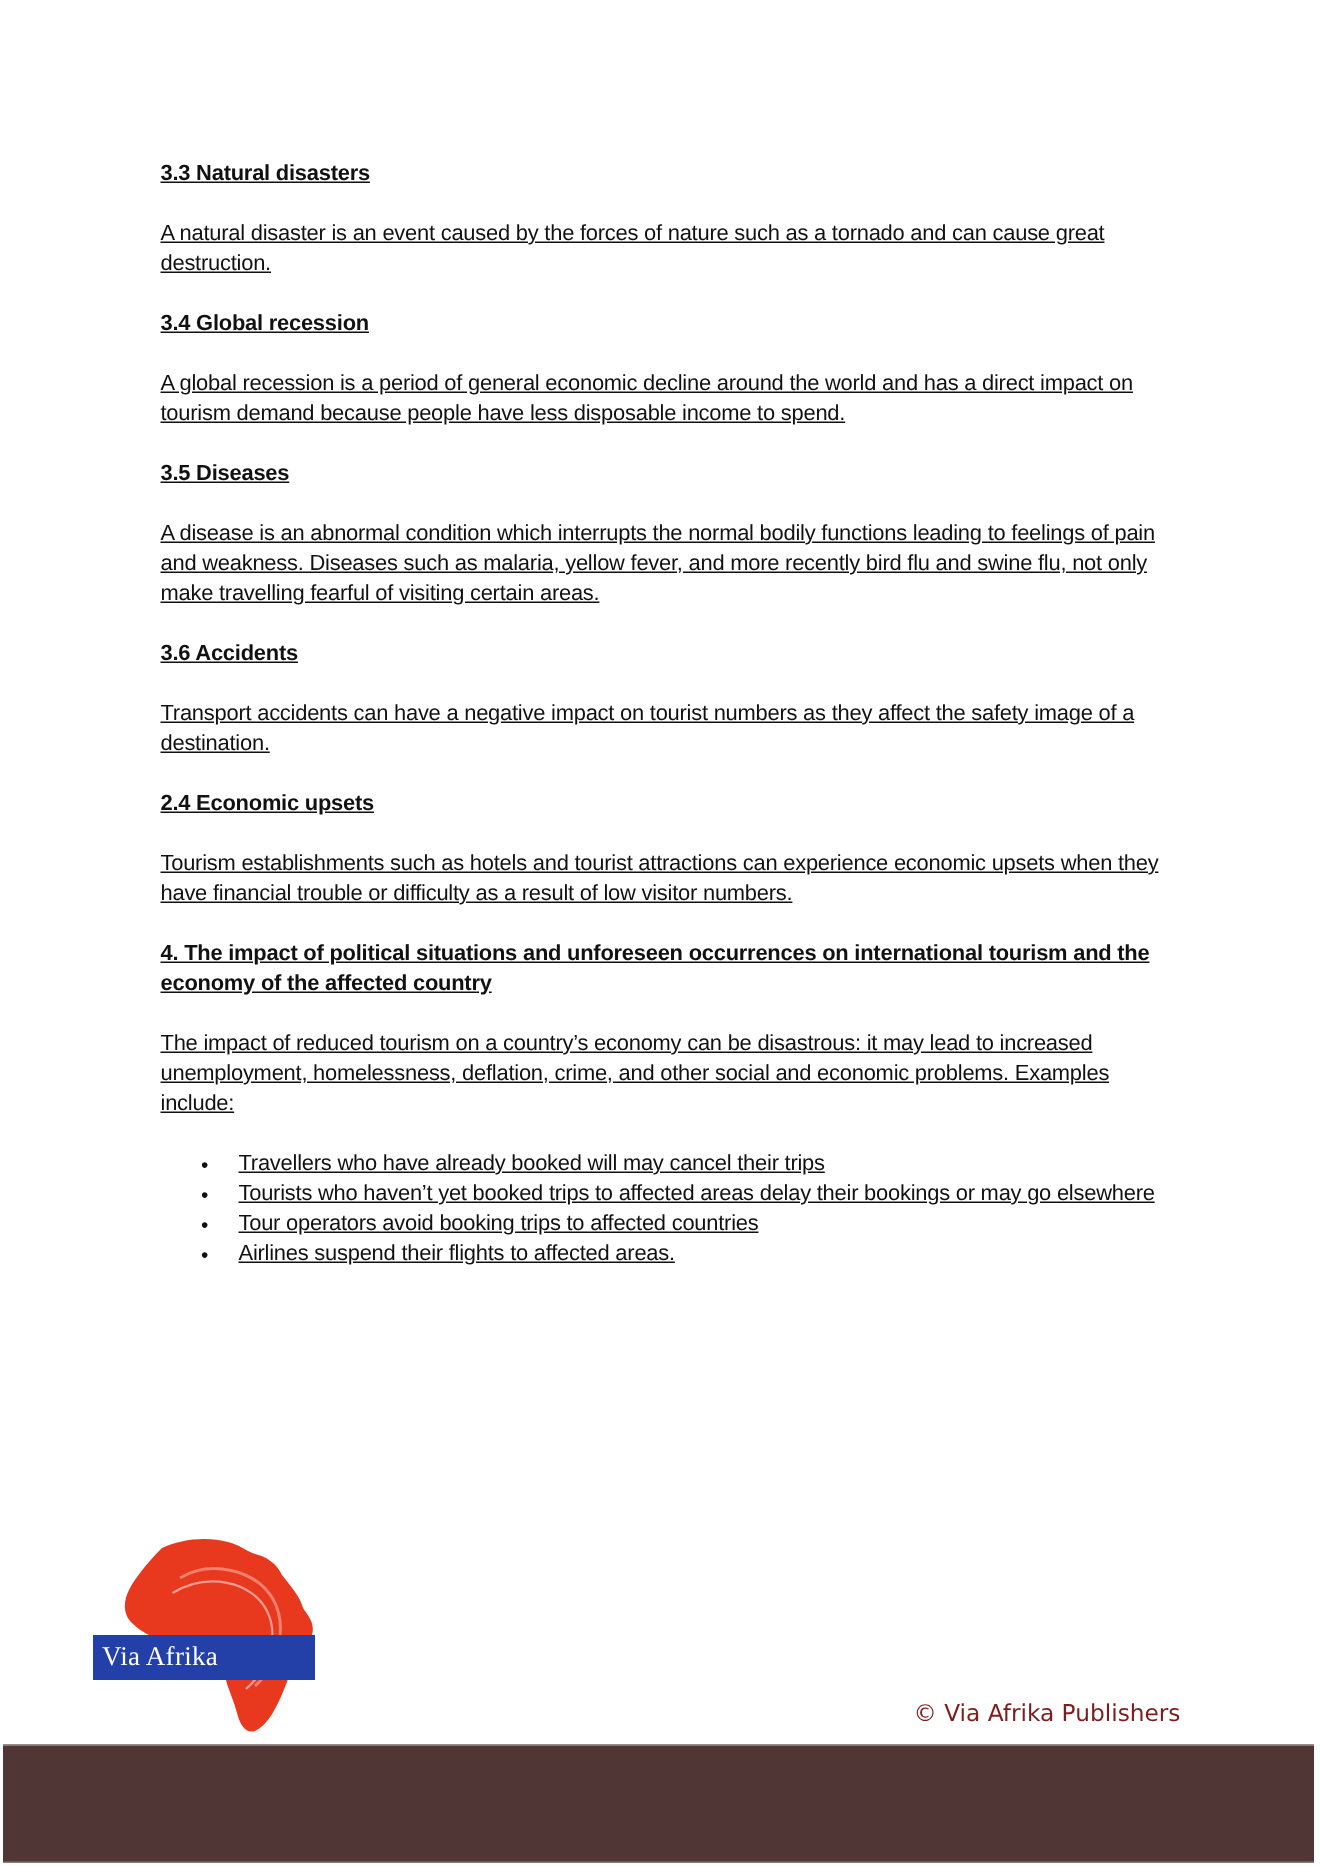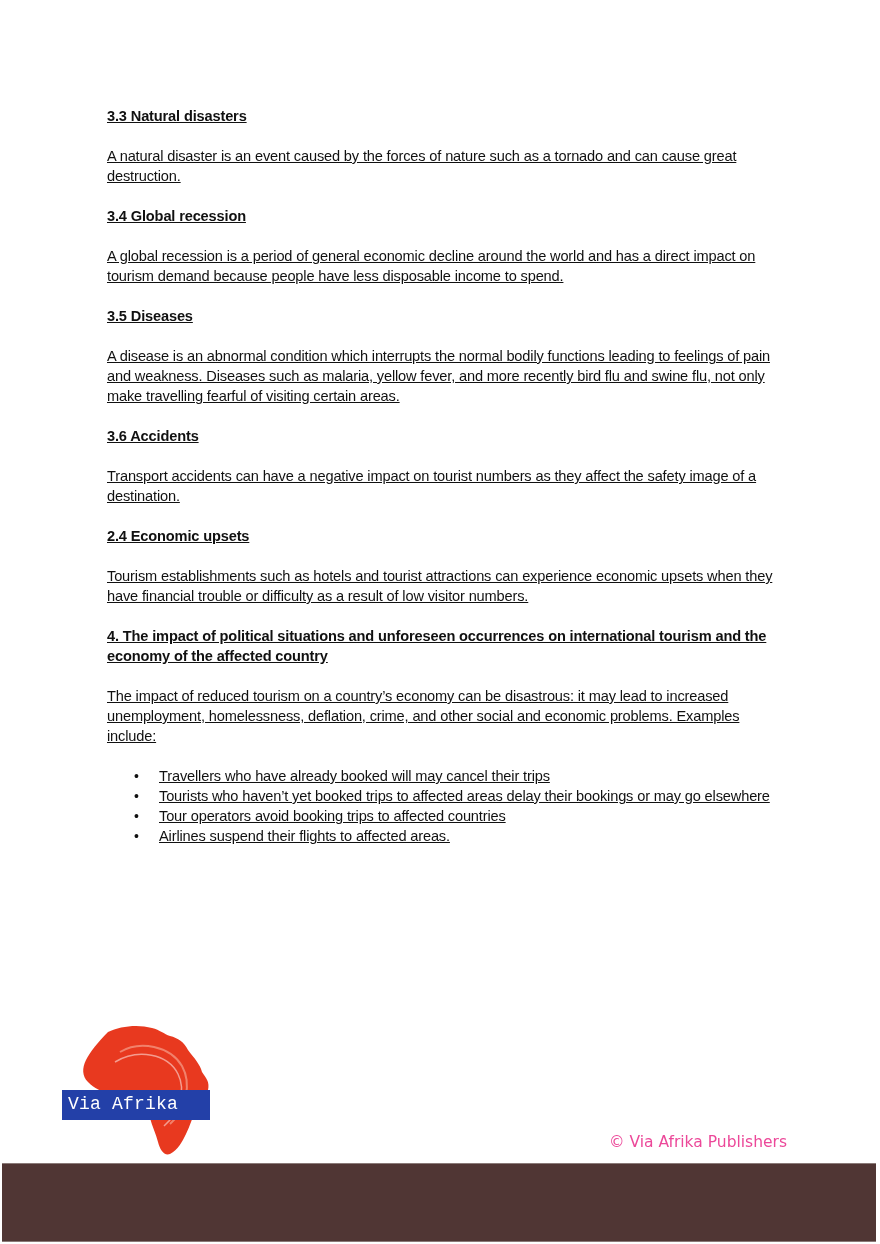--- a/index.html
+++ b/index.html
@@ -28,25 +28,25 @@
   .logo {
     position: absolute; left: 60px; top: 1022px; width: 154px; height: 136px;
   }
   .logo-band {
     position: absolute; left: 2px; top: 68px; width: 148px; height: 30px;
     background: #2340a8;
   }
   .logo-text {
     position: absolute; left: 8px; top: 72px; color: #ffffff;
     font-size: 18px; letter-spacing: 0.2px;
-    font-family: Liberation Mono, monospace;
+    font-family: Liberation Serif, serif;
   }
   .copyright {
     position: absolute; left: 609px; top: 1133px;
-    font-size: 15.5px; color: #ec4899;
+    font-size: 15.5px; color: #7f1d1d;
     font-family: "DejaVu Sans", sans-serif;
     text-align: right;
   }
   .footer-bar {
     position: absolute; left: 2px; top: 1163px; width: 874px; height: 77px;
     background: #503634; border-top: 1px solid #8a7a78; border-bottom: 1px solid #8a7a78;
   }
 </style>
 </head>
 <body>

